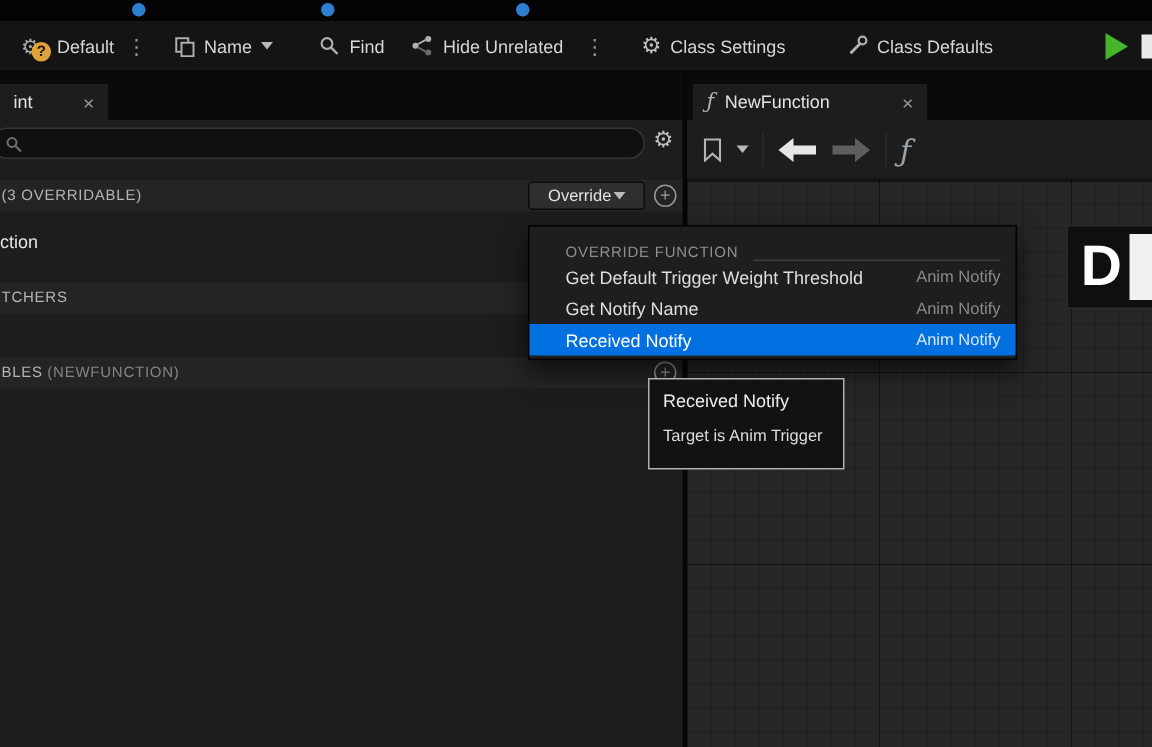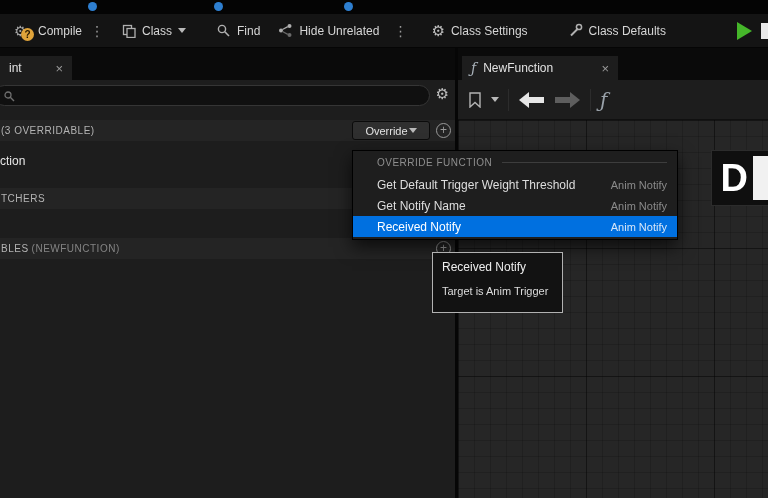--- a/index.html
+++ b/index.html
@@ -81,21 +81,21 @@
     border: 1px solid #9a9a9a; color: #9a9a9a; font-size: 12px; line-height: 13px;
     text-align: center;
   }
 
   
   .menu {
     position: absolute; left: 352px; top: 150px; width: 326px; z-index: 10;
     background: #1e1e1e; border: 1px solid #000; box-shadow: 0 7px 16px rgba(0,0,0,0.65);
     padding-bottom: 2px;
   }
-  .menu-header { display: flex; align-items: center; height: 23px; padding: 0 10px 0 24px; color: #8f8f8f; font-size: 10px; letter-spacing: 0.5px; }
+  .menu-header { display: flex; align-items: flex-end; height: 23px; padding: 0 10px 0 24px; color: #8f8f8f; font-size: 10px; letter-spacing: 0.5px; }
   .menu-header .line { flex: 1; height: 1px; background: #3d3d3d; margin-left: 10px; }
   .menu-item { display: flex; align-items: center; height: 21px; padding: 0 10px 0 24px; color: #dedede; font-size: 12px; text-align: center; }
   .menu-item .cat { margin-left: auto; color: #8a8a8a; font-size: 11px; }
   .menu-item.selected { background: #0070e0; color: #ffffff; }
   .menu-item.selected .cat { color: #d8e7f8; }
 
   
   .tooltip {
     position: absolute; left: 432px; top: 252px; width: 131px; height: 61px; z-index: 20;
     background: #121212; border: 1px solid #b2b2b2; padding: 7px 9px;
@@ -144,31 +144,31 @@
   <span class="title-dot" style="left:344px"></span>
 </div>
 
 <div class="toolbar">
 
   <div class="tb-btn" style="margin-left:14px">
     <span class="compile-icon">
       <span class="gear-base">⚙</span>
       <span class="badge">?</span>
     </span>
-    <span>Compile</span>
+    <span>Default</span>
   </div>
 
   <span class="dots" style="margin-left:8px">⋮</span>
 
   <div class="tb-btn" style="margin-left:18px">
     <svg width="14" height="14" viewBox="0 0 14 14">
       <rect x="1.5" y="1.5" width="8" height="9" fill="none" stroke="#b0b0b0" stroke-width="1.3"></rect>
       <rect x="5" y="4.5" width="8" height="9" fill="#141414" stroke="#b0b0b0" stroke-width="1.3"></rect>
     </svg>
-    <span>Class</span>
+    <span>Name</span>
     <span class="chev"></span>
   </div>
 
   <div class="tb-btn" style="margin-left:30px">
     <svg width="15" height="15" viewBox="0 0 15 15">
       <circle cx="6" cy="6" r="3.6" fill="none" stroke="#b0b0b0" stroke-width="1.4"></circle>
       <line x1="8.8" y1="8.8" x2="13" y2="13" stroke="#b0b0b0" stroke-width="1.6"></line>
     </svg>
     <span>Find</span>
   </div>

